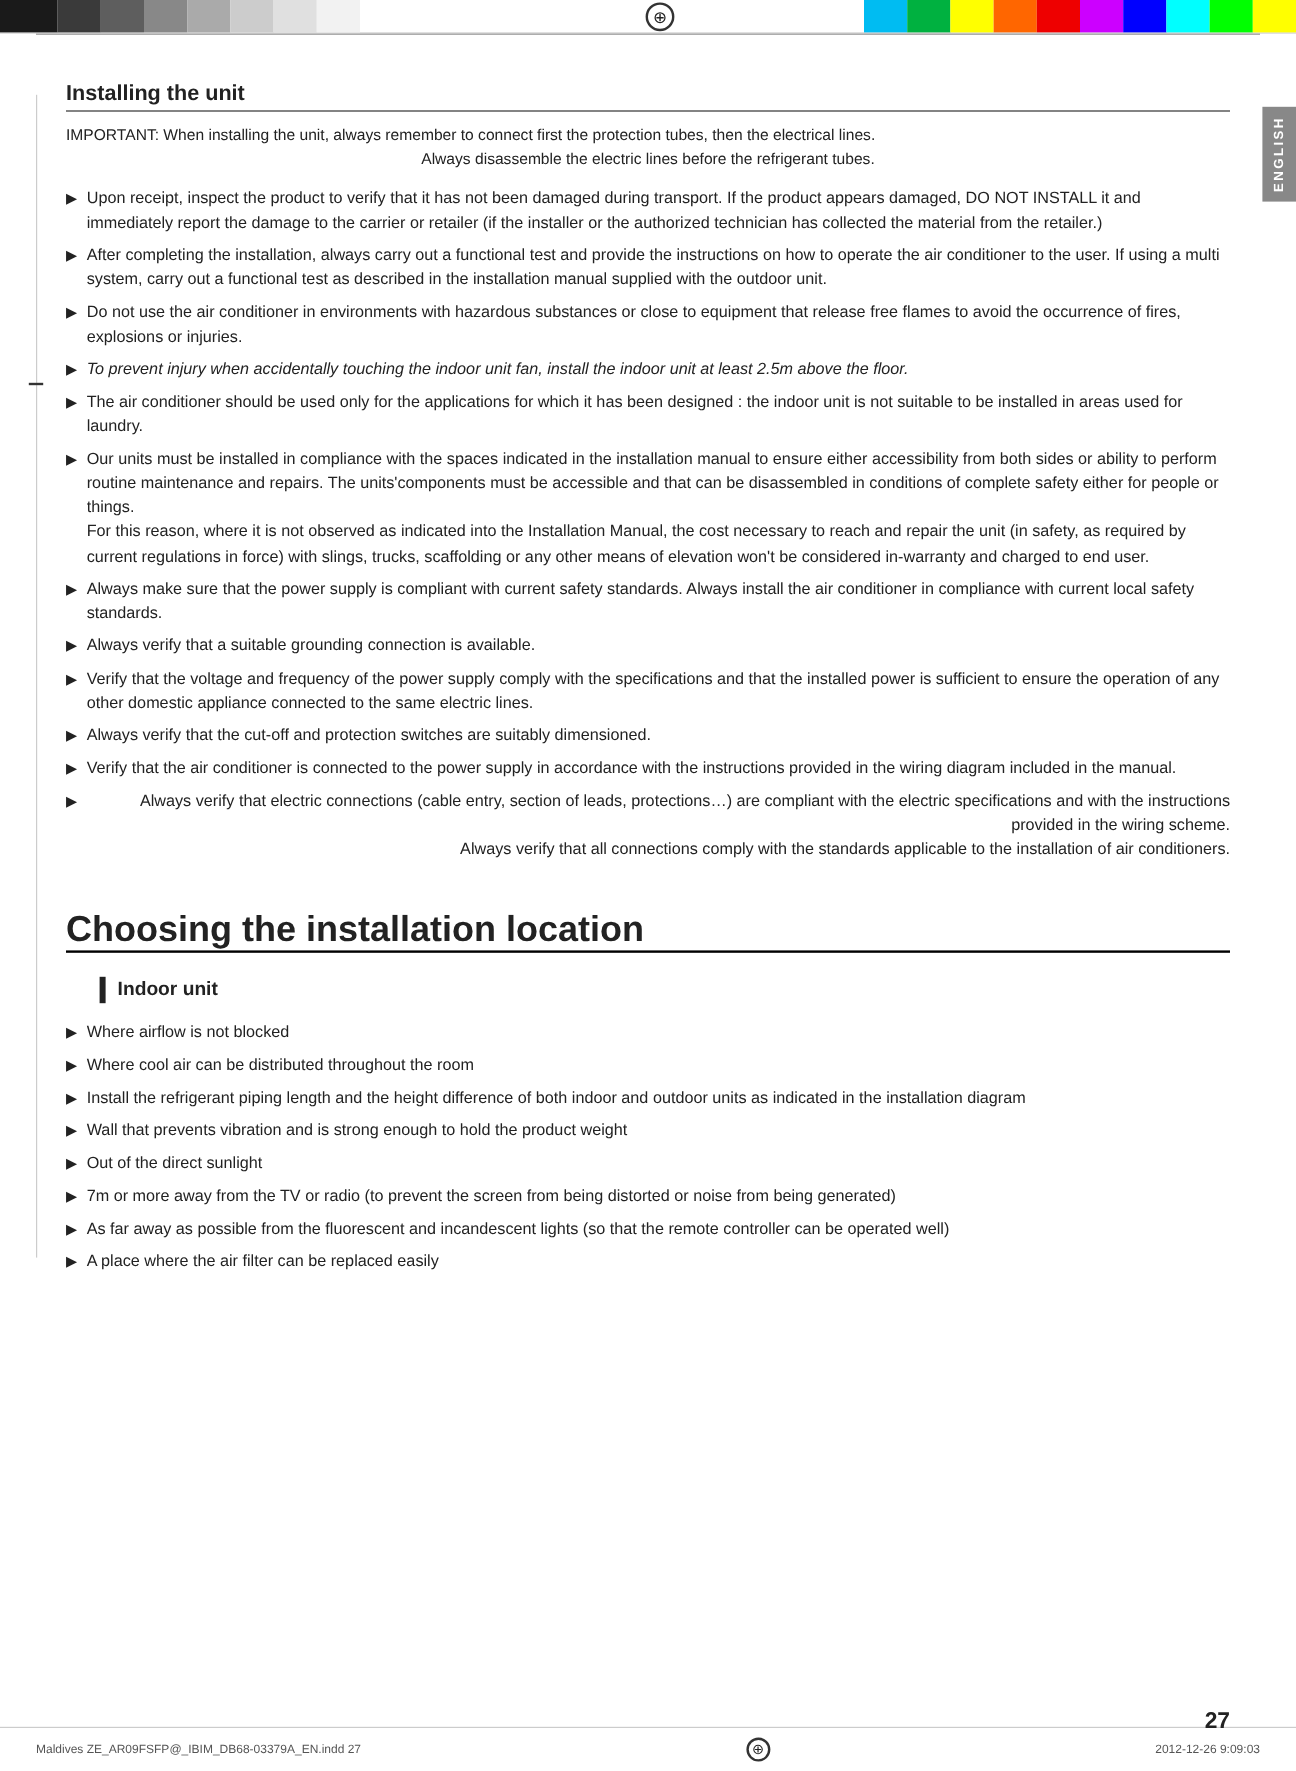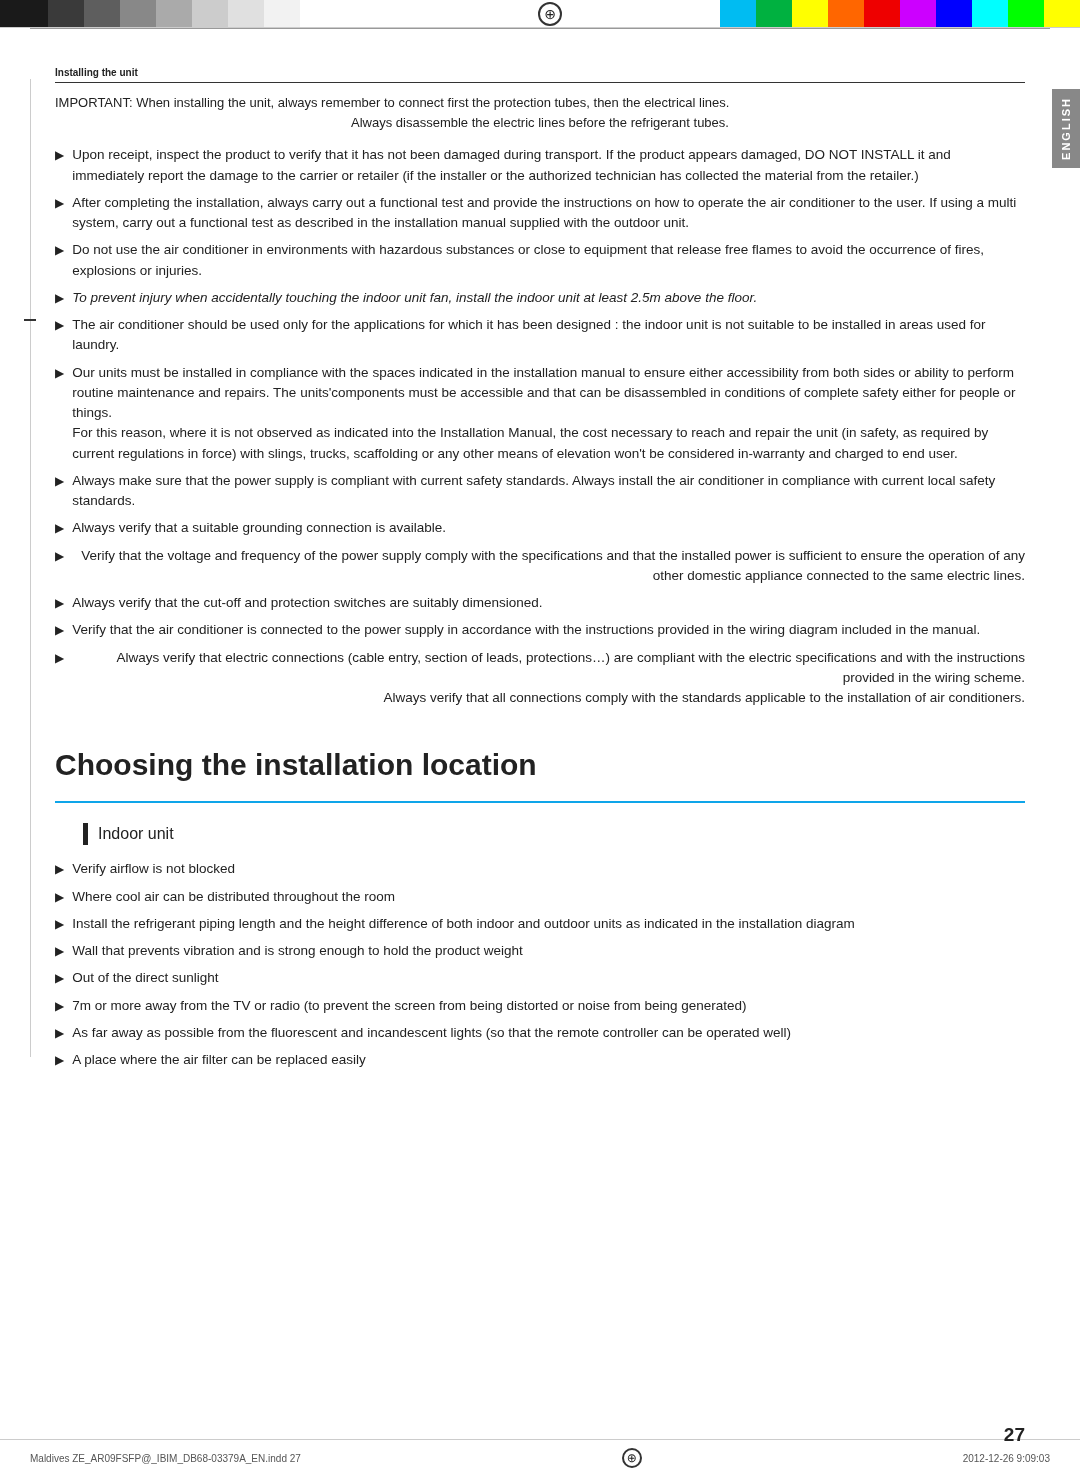--- a/index.html
+++ b/index.html
@@ -86,21 +86,21 @@
       transform: rotate(180deg);
       color: #fff;
       font-size: 11px;
       font-weight: bold;
       letter-spacing: 2px;
       text-transform: uppercase;
     }
 
     
     .section-header {
-      font-size: 10px;
+      font-size: 18px;
       font-weight: bold;
       border-bottom: 1.5px solid #333;
       padding-bottom: 4px;
       margin-bottom: 10px;
       margin-top: 18px;
     }
 
     
     .bullet-list {
       list-style: none;
@@ -129,32 +129,32 @@
       margin-bottom: 12px;
     }
     .important-note .centered {
       text-align: center;
     }
 
     
     .big-section-title {
       font-size: 30px;
       font-weight: bold;
-      border-bottom: 2px solid #0ea5e9;
-      padding-bottom: 19px;
+      border-bottom: 2px solid #000000;
+      padding-bottom: 0;
       margin-top: 40px;
       margin-bottom: 20px;
     }
 
     
     .subsection-header {
       display: flex;
       align-items: center;
       font-size: 16px;
-      font-weight: normal;
+      font-weight: bold;
       margin-bottom: 14px;
       padding-left: 28px;
     }
     .subsection-bar {
       width: 5px;
       height: 22px;
       background: #222;
       margin-right: 10px;
       flex-shrink: 0;
     }
@@ -299,21 +299,21 @@
       <li>
         <span class="bullet-arrow">▶</span>
         <span class="bullet-text" style="white-space: pre-line;">Always make sure that the power supply is compliant with current safety standards. Always install the air conditioner in compliance with current local safety standards.</span>
       </li>
       <li>
         <span class="bullet-arrow">▶</span>
         <span class="bullet-text" style="white-space: pre-line;">Always verify that a suitable grounding connection is available.</span>
       </li>
       <li>
         <span class="bullet-arrow">▶</span>
-        <span class="bullet-text" style="white-space: pre-line; text-align: right;">Verify that the voltage and frequency of the power supply comply with the specifications and that the installed power is sufficient to ensure the operation of any other domestic appliance connected to the same electric lines.</span>
+        <span class="bullet-text" style="white-space: pre-line;">Verify that the voltage and frequency of the power supply comply with the specifications and that the installed power is sufficient to ensure the operation of any other domestic appliance connected to the same electric lines.</span>
       </li>
       <li>
         <span class="bullet-arrow">▶</span>
         <span class="bullet-text" style="white-space: pre-line;">Always verify that the cut-off and protection switches are suitably dimensioned.</span>
       </li>
       <li>
         <span class="bullet-arrow">▶</span>
         <span class="bullet-text" style="white-space: pre-line;">Verify that the air conditioner is connected to the power supply in accordance with the instructions provided in the wiring diagram included in the manual.</span>
       </li>
       <li>
@@ -326,21 +326,21 @@
   <div class="big-section-title">Choosing the installation location</div>
 
   <div class="subsection-header">
     <div class="subsection-bar"></div>
     <span>Indoor unit</span>
   </div>
 
   <ul class="bullet-list" id="indoor-bullets">
       <li>
         <span class="bullet-arrow">▶</span>
-        <span class="bullet-text">Verify airflow is not blocked</span>
+        <span class="bullet-text">Where airflow is not blocked</span>
       </li>
       <li>
         <span class="bullet-arrow">▶</span>
         <span class="bullet-text">Where cool air can be distributed throughout the room</span>
       </li>
       <li>
         <span class="bullet-arrow">▶</span>
         <span class="bullet-text">Install the refrigerant piping length and the height difference of both indoor and outdoor units as indicated in the installation diagram</span>
       </li>
       <li>

